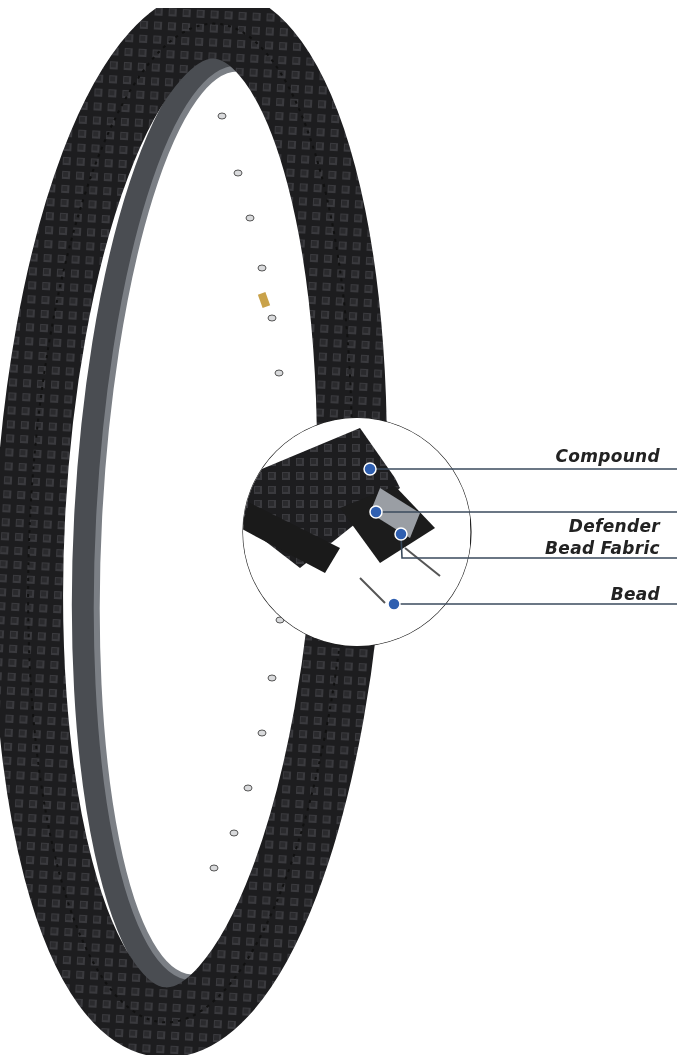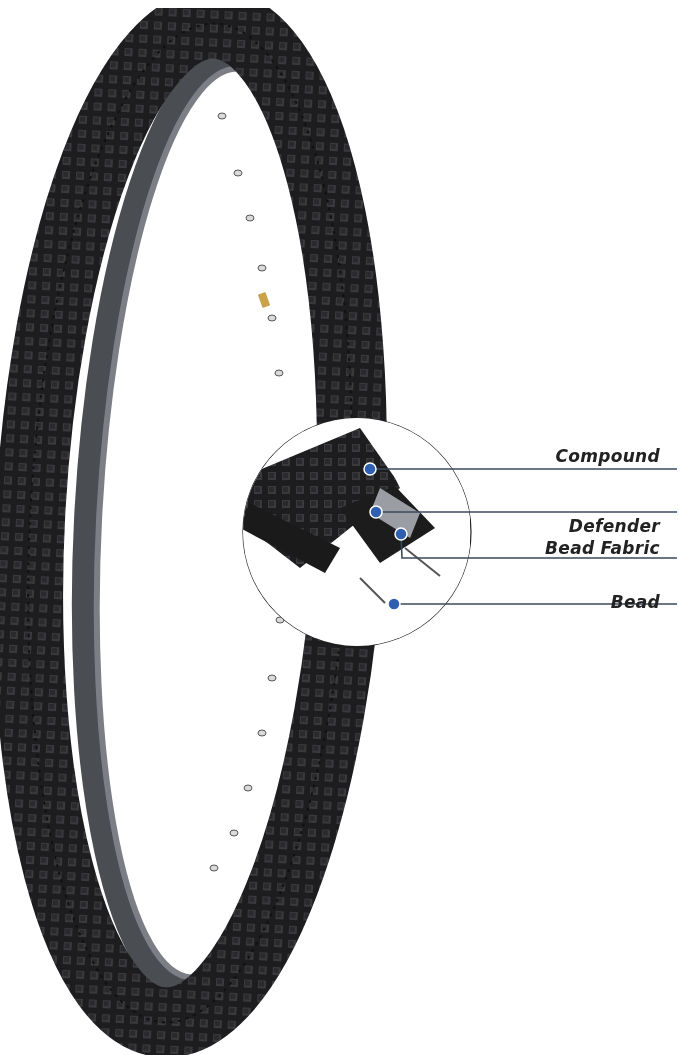--- a/index.html
+++ b/index.html
@@ -76,14 +76,14 @@
       <circle cx="370" cy="461" r="6" fill="#2f5fb0" stroke="#fff" stroke-width="1.5"></circle>
       <circle cx="376" cy="504" r="6" fill="#2f5fb0" stroke="#fff" stroke-width="1.5"></circle>
       <circle cx="401" cy="526" r="6" fill="#2f5fb0" stroke="#fff" stroke-width="1.5"></circle>
       <circle cx="394" cy="596" r="6" fill="#2f5fb0" stroke="#fff" stroke-width="1.5"></circle>
     </g>
   </svg>
 
   <div class="label" style="top:438px;">Compound</div>
   <div class="label" style="top:484px;margin-top:24px;">Defender</div>
   <div class="label" style="top:530px;">Bead Fabric</div>
-  <div class="label" style="top:576px;margin-top:8px;">Bead</div>
+  <div class="label" style="top:576px;">Bead</div>
 </div>
 
 </body></html>

